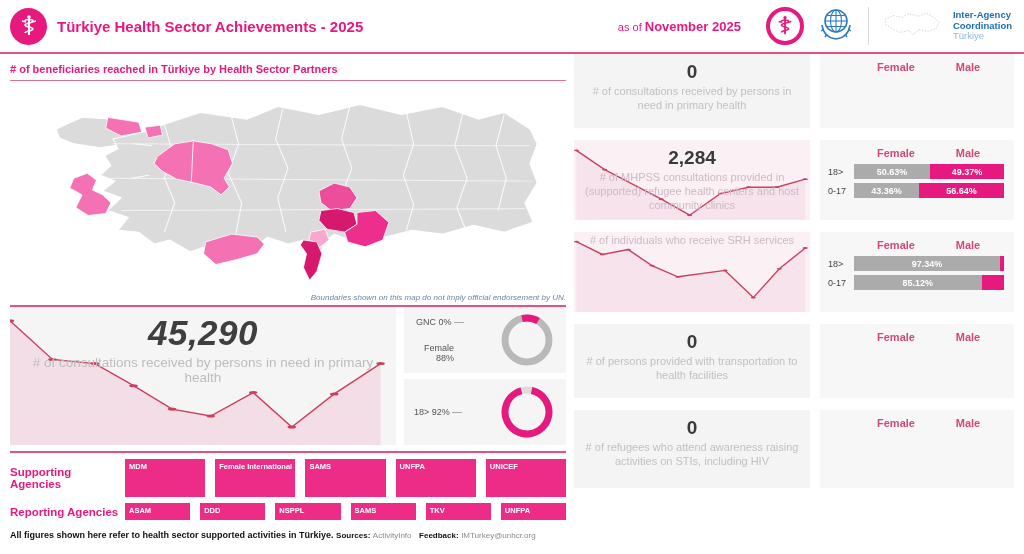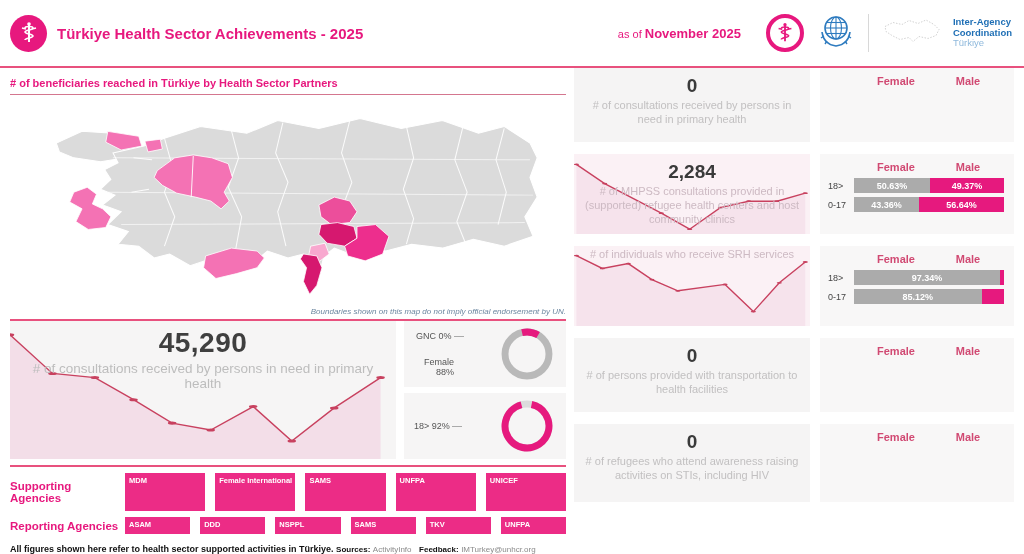--- a/index.html
+++ b/index.html
@@ -1,20 +1,20 @@
 <!DOCTYPE html>
 <html><head>
 <meta charset="utf-8">
 <style>
   * { margin:0; padding:0; box-sizing:border-box; }
   html,body { width:1024px; height:554px; background:#fff; overflow:hidden;
     font-family:"Liberation Sans", sans-serif; }
 
   
-  .header { height:68px; display:flex; align-items:center; padding:0 12px 0 10px;
+  .header { height:54px; display:flex; align-items:center; padding:0 12px 0 10px;
     border-bottom:2px solid #E8517E; }
   .h-badge { width:37px; height:37px; border-radius:50%; background:#E7187E;
     display:flex; align-items:center; justify-content:center; flex:0 0 auto; }
   .h-title { color:#E7187E; font-weight:bold; font-size:15px; margin-left:10px; }
   .h-right { margin-left:auto; display:flex; align-items:center; gap:11px; }
   .asof { color:#E7187E; font-size:11px; white-space:nowrap; margin-right:14px; }
   .asof b { font-size:13px; }
   .ring-badge { width:38px; height:38px; border-radius:50%; border:4px solid #E7187E;
     display:flex; align-items:center; justify-content:center; background:#fff; }
   .logo-divider { width:1px; height:38px; background:#D8D8D8; }
@@ -29,22 +29,22 @@
 
   
   .map-wrap { height:210px; padding-top:4px; }
   .map-note { font-size:8px; font-style:italic; color:#6C87A0; padding:2px 0 3px 0;text-align:right; }
   .pink-line { border:none; border-top:2px solid #E8517E; }
 
   
   .stats-row { display:flex; gap:8px; height:138px; margin-top:0; }
   .big-card { flex:1; background:#F6F5F5; position:relative; overflow:hidden; }
   .big-card .spark { position:absolute; inset:0; width:100%; height:100%; }
-  .big-value { position:relative; text-align:center; font-size:28px; font-weight:bold;
-    color:#3F3F3F; padding-top:6px; letter-spacing:.5px; }
+  .big-value { position:relative; text-align:center; font-size:35px; font-weight:bold;
+    color:#3F3F3F; padding-top:6px; letter-spacing:.5px;font-style:italic; }
   .big-caption { position:relative; text-align:center; font-size:13.5px; color:#BDBDBD;
     padding:2px 14px 0 14px; }
   .donut-col { width:162px; display:flex; flex-direction:column; gap:6px; }
   .donut-card { flex:1; background:#F6F5F5; position:relative; }
   .donut-card svg.donut { position:absolute; right:10px; top:50%; transform:translateY(-50%);
     width:58px; height:58px; }
   .d-label { position:absolute; font-size:9px; color:#555; }
   .leader { display:inline-block; width:10px; border-top:1px solid #AAA; vertical-align:middle; margin-left:2px; }
 
   

